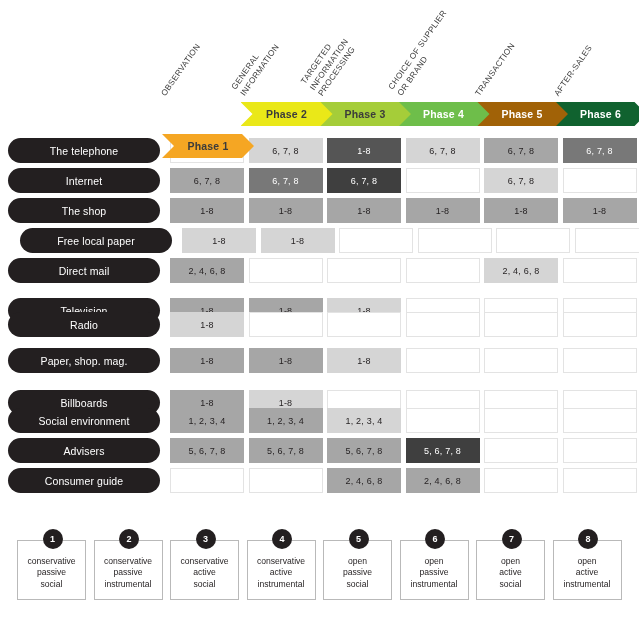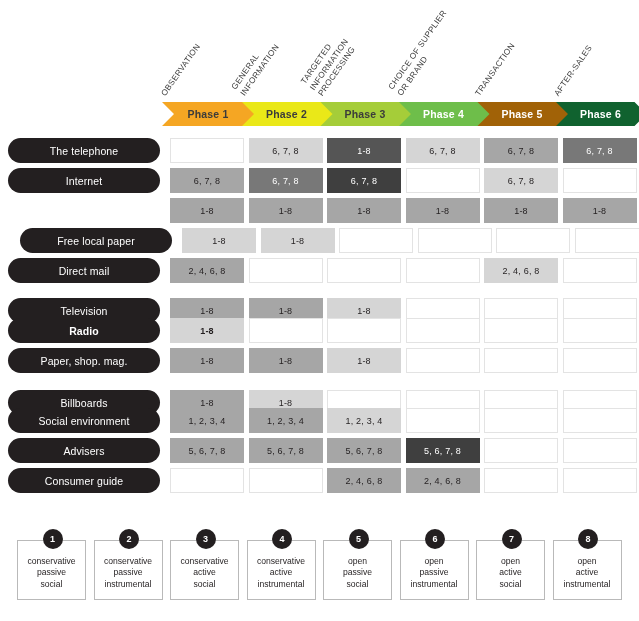--- a/index.html
+++ b/index.html
@@ -116,21 +116,21 @@
         </div>
       </div>
       <div class="col-head" style="left: 392.5px;">
         <div class="txt">
           <div>AFTER-SALES</div>
         </div>
       </div>
     </div>
 
   <div id="phase-bar">
-      <div class="phase first" style="left: 0px; background: rgb(245, 166, 35); color: rgb(59, 59, 59); z-index: 20;">
+      <div class="phase first" style="left: 0px; background: rgb(245, 166, 35); color: rgb(59, 59, 59); z-index: 20; margin-top: 32px;">
         <span>Phase 1</span>
       </div>
       <div class="phase" style="left: 78.5px; background: rgb(234, 232, 24); color: rgb(59, 59, 59); z-index: 19;">
         <span>Phase 2</span>
       </div>
       <div class="phase" style="left: 157px; background: rgb(165, 205, 57); color: rgb(59, 59, 59); z-index: 18;">
         <span>Phase 3</span>
       </div>
       <div class="phase" style="left: 235.5px; background: rgb(110, 190, 74); color: rgb(255, 255, 255); z-index: 17; text-align: center;">
         <span>Phase 4</span>
@@ -156,20 +156,21 @@
       <div class="row" style="top: 30px;">
         <div class="row-label">Internet</div>
         <div class="cell" style="left: 170px; background: rgb(166, 166, 166); color: rgb(35, 31, 32);">6, 7, 8</div>
         <div class="cell" style="left: 248.5px; background: rgb(120, 120, 120); color: rgb(255, 255, 255);">6, 7, 8</div>
         <div class="cell" style="left: 327px; background: rgb(63, 63, 63); color: rgb(255, 255, 255);">6, 7, 8</div>
         <div class="cell empty" style="left: 405.5px;"></div>
         <div class="cell" style="left: 484px; background: rgb(213, 213, 213); color: rgb(35, 31, 32);">6, 7, 8</div>
         <div class="cell empty" style="left: 562.5px;"></div>
       </div>
       <div class="row" style="top: 60px;">
+        <div class="row-label">The shop</div>
         <div class="cell" style="left: 170px; background: rgb(166, 166, 166); color: rgb(35, 31, 32);">1-8</div>
         <div class="cell" style="left: 248.5px; background: rgb(166, 166, 166); color: rgb(35, 31, 32);">1-8</div>
         <div class="cell" style="left: 327px; background: rgb(166, 166, 166); color: rgb(35, 31, 32);">1-8</div>
         <div class="cell" style="left: 405.5px; background: rgb(166, 166, 166); color: rgb(35, 31, 32);">1-8</div>
         <div class="cell" style="left: 484px; background: rgb(166, 166, 166); color: rgb(35, 31, 32);">1-8</div>
         <div class="cell" style="left: 562.5px; background: rgb(166, 166, 166); color: rgb(35, 31, 32);">1-8</div>
       </div>
       <div class="row" style="top: 90px; margin-left: 12px;">
         <div class="row-label">Free local paper</div>
         <div class="cell" style="left: 170px; background: rgb(213, 213, 213); color: rgb(35, 31, 32);">1-8</div>
@@ -190,21 +191,21 @@
       </div>
       <div class="row" style="top: 160px; padding-left: 17px;">
         <div class="row-label">Television</div>
         <div class="cell" style="left: 170px; background: rgb(166, 166, 166); color: rgb(35, 31, 32);">1-8</div>
         <div class="cell" style="left: 248.5px; background: rgb(166, 166, 166); color: rgb(35, 31, 32);">1-8</div>
         <div class="cell" style="left: 327px; background: rgb(213, 213, 213); color: rgb(35, 31, 32);">1-8</div>
         <div class="cell empty" style="left: 405.5px;"></div>
         <div class="cell empty" style="left: 484px;"></div>
         <div class="cell empty" style="left: 562.5px;"></div>
       </div>
-      <div class="row" style="top: 180px; font-weight: bold;">
+      <div class="row" style="top: 174px;">
         <div class="row-label">Radio</div>
         <div class="cell" style="left: 170px; background: rgb(213, 213, 213); color: rgb(35, 31, 32);">1-8</div>
         <div class="cell empty" style="left: 248.5px;"></div>
         <div class="cell empty" style="left: 327px;"></div>
         <div class="cell empty" style="left: 405.5px;"></div>
         <div class="cell empty" style="left: 484px;"></div>
         <div class="cell empty" style="left: 562.5px;"></div>
       </div>
       <div class="row" style="top: 210px;">
         <div class="row-label">Paper, shop. mag.</div>

